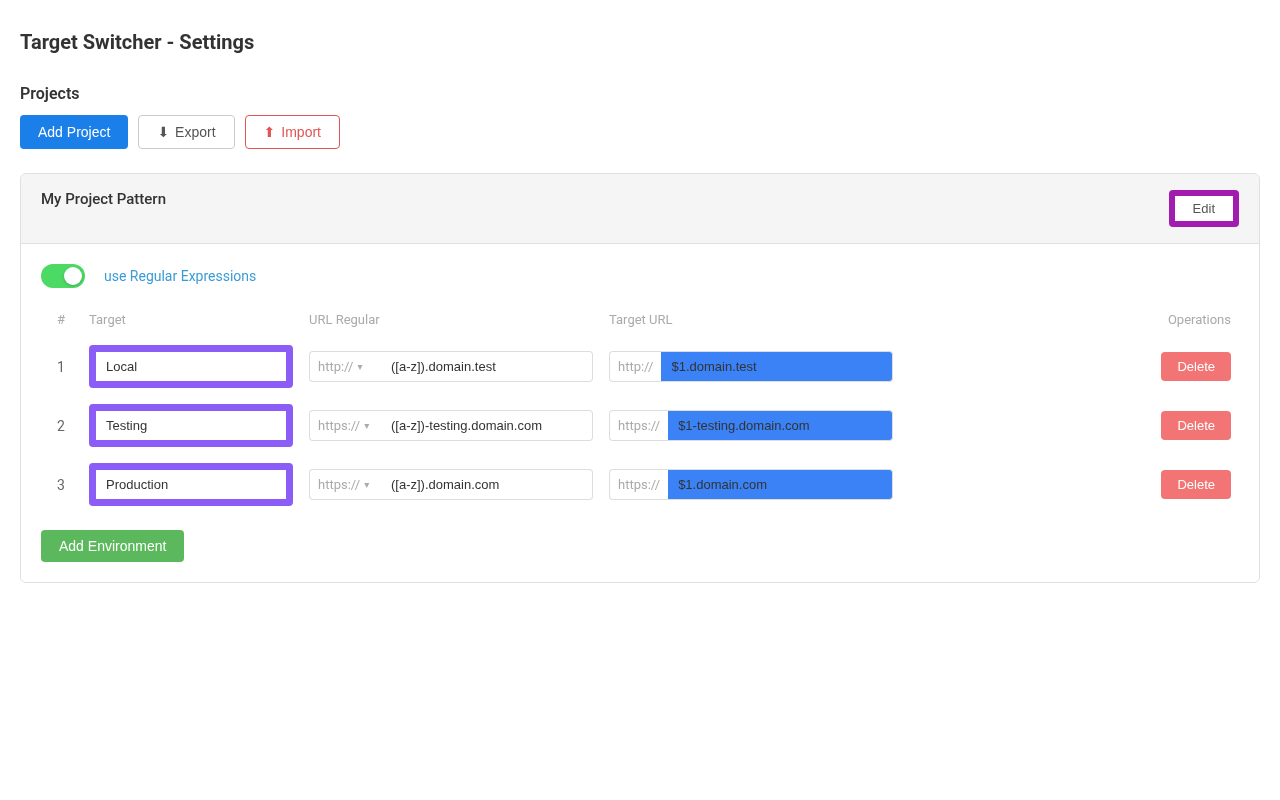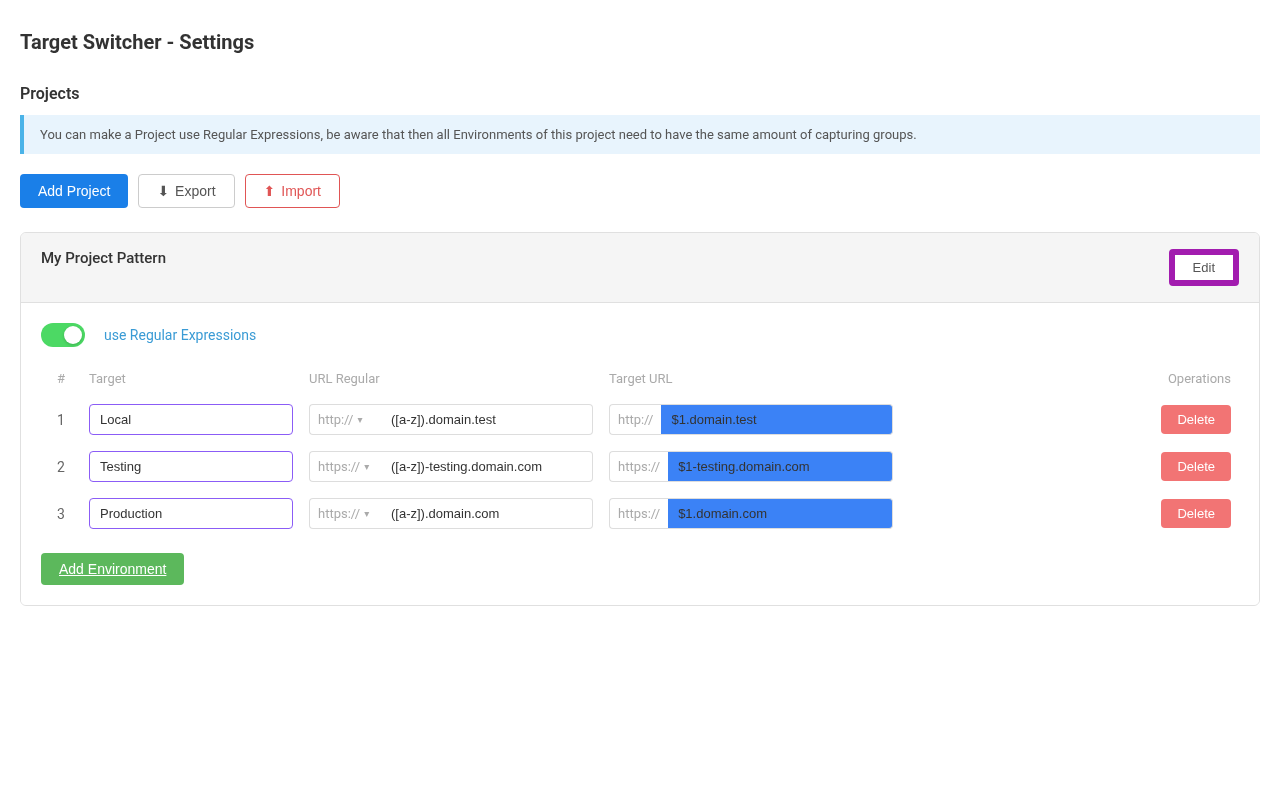--- a/index.html
+++ b/index.html
@@ -155,21 +155,21 @@
     .env-table th:nth-child(3) { width: 300px; }
     .env-table th:nth-child(4) { width: 300px; }
     .env-table th:last-child { text-align: right; }
     .env-table td {
       padding: 8px;
       vertical-align: middle;
     }
     .env-table td:first-child { text-align: center; color: #666; }
     .row-index { color: #666; font-size: 14px; }
     .input-text {
-      border: 1px solid #8b5cf6;
+      border: 7px solid #8b5cf6;
       border-radius: 4px;
       padding: 7px 10px;
       font-size: 13px;
       color: #333;
       width: 100%;
       background: #fff;
     }
     .url-pattern-group {
       display: flex;
       align-items: stretch;
@@ -238,35 +238,31 @@
     }
     .btn-add-env {
       background: #5cb85c;
       color: #fff;
       border: none;
       padding: 8px 18px;
       border-radius: 4px;
       cursor: pointer;
       font-size: 14px;
       margin-top: 16px;
-      text-decoration: underline;
     }
     .ops-cell { text-align: right; }
   </style>
 </head>
 <body>
 
 <div class="page">
   <h1 class="page-title">Target Switcher - Settings</h1>
 
   <h2 class="section-title">Projects</h2>
 
-  <div class="info-banner">
-    <span>You can make a Project use Regular Expressions, be aware that then all Environments of this project need to have the same amount of capturing groups.</span>
-  </div>
 
   <div class="toolbar">
     <button class="btn-primary">Add Project</button>
     <button class="btn-secondary">
       <span>⬇</span>
       <span>Export</span>
     </button>
     <button class="btn-import">
       <span>⬆</span>
       <span>Import</span>

